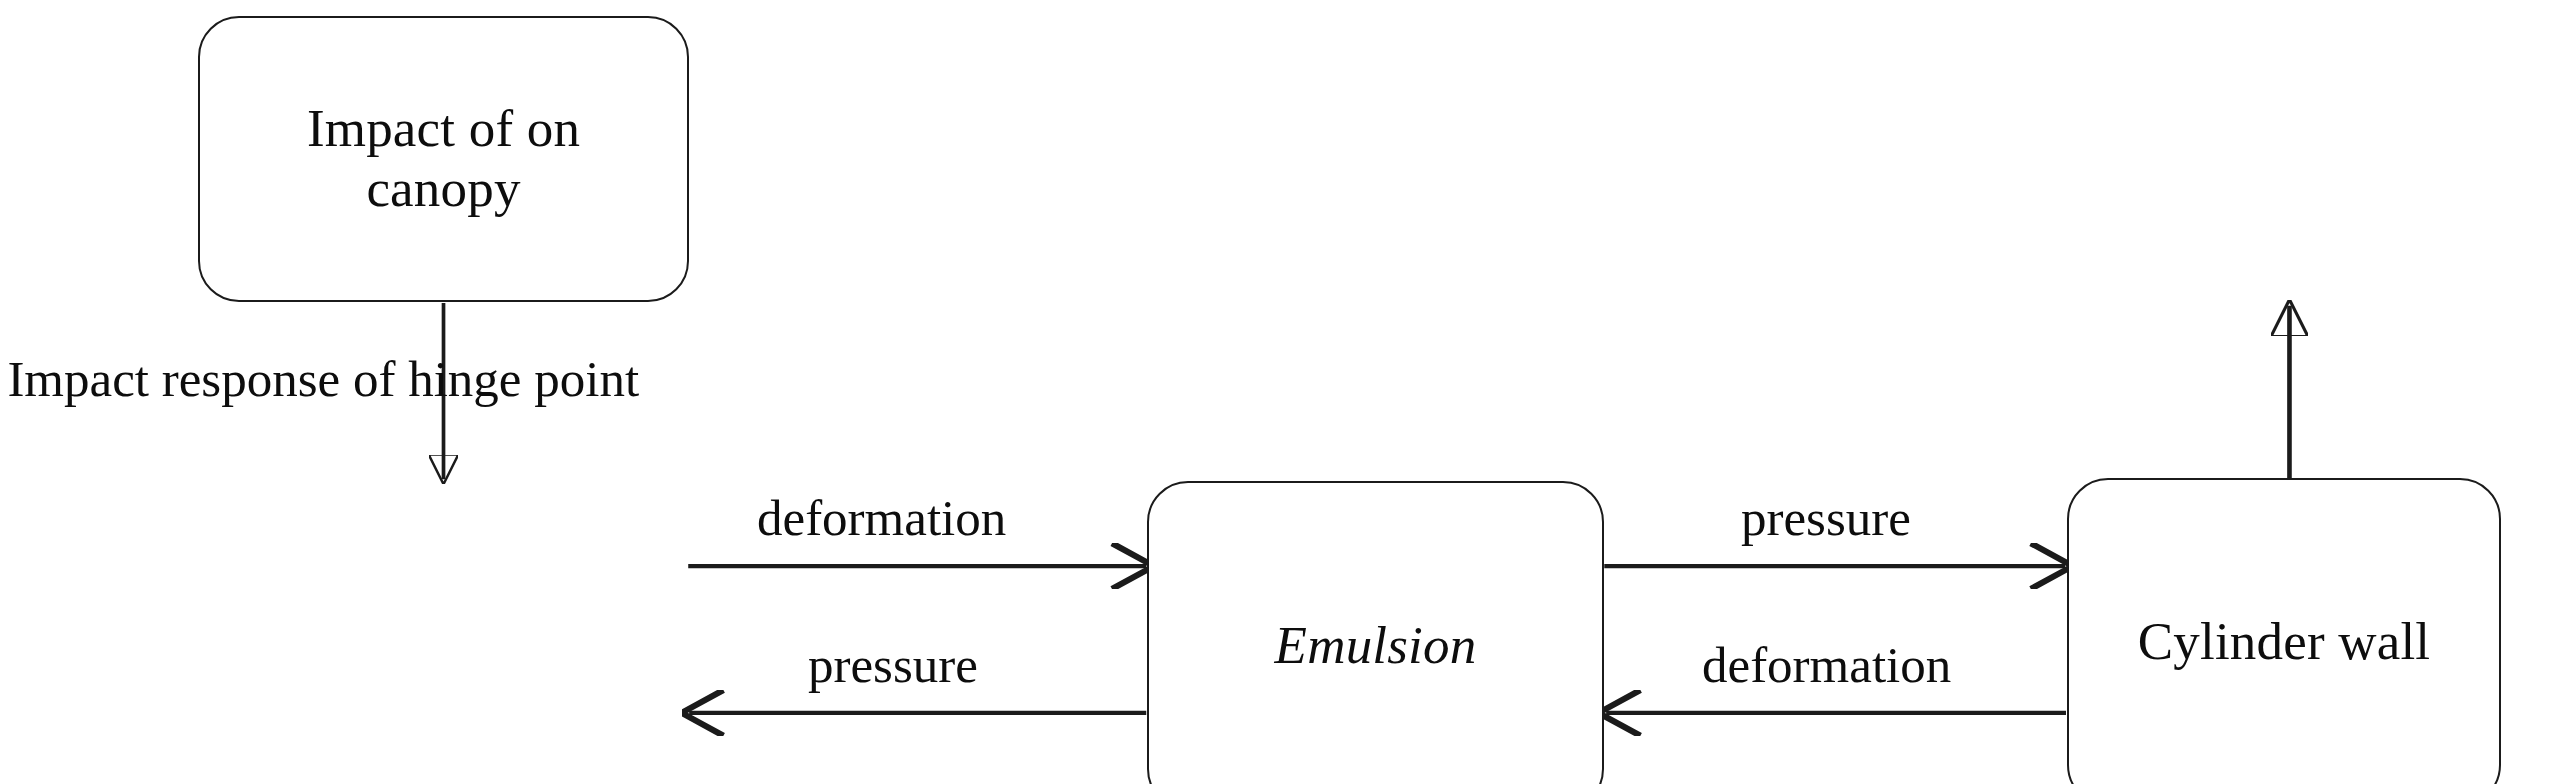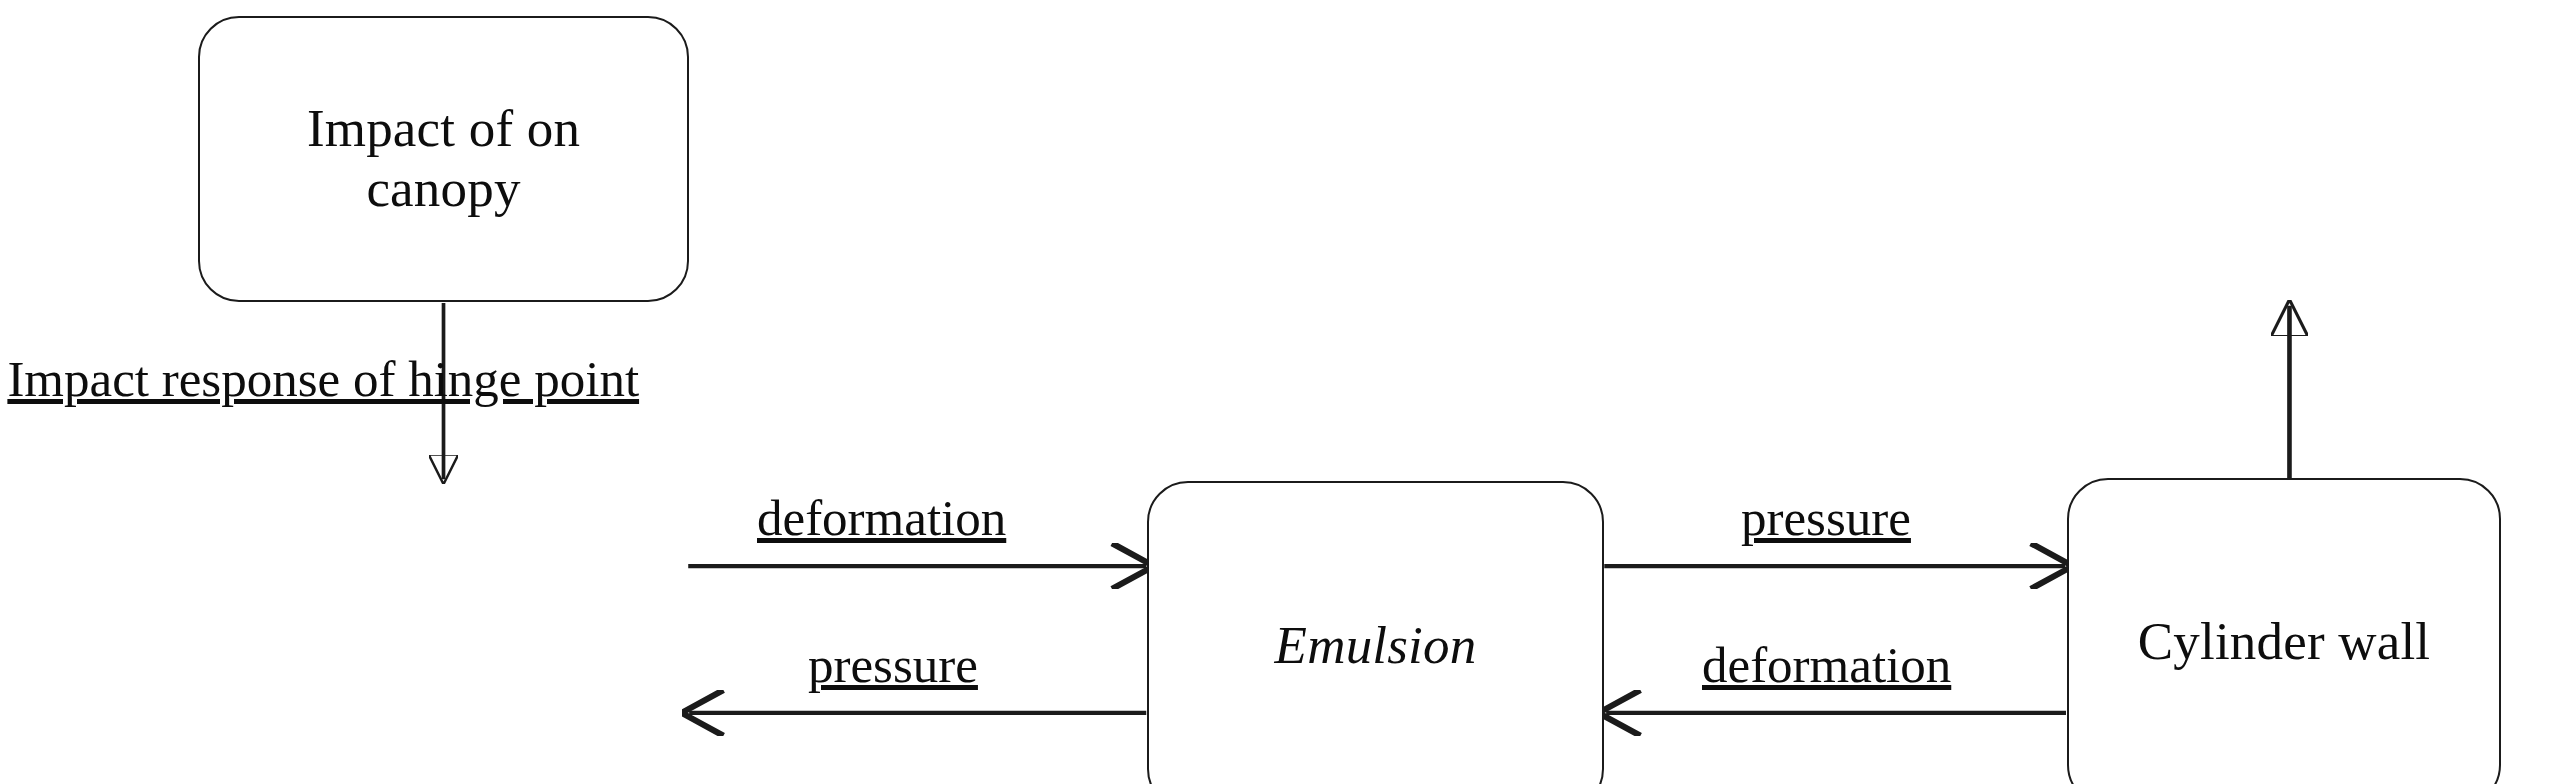--- a/index.html
+++ b/index.html
@@ -54,21 +54,20 @@
   #node-cylinder    { left: 2067px; top: 478px; width: 434px; height: 328px; }
 
   
   .edge-label {
     position: absolute;
     font-size: 51px;
     line-height: 1;
     white-space: nowrap;
     color: #0d0d0d;
     z-index: 4;
-    text-decoration: underline;
   }
   #label-hinge        { left: 7.4px;    top: 354px; }
   #label-deformation1 { left: 757px;  top: 493px; }
   #label-pressure1    { left: 808px;  top: 640px; }
   #label-pressure2    { left: 1741px; top: 493px; }
   #label-deformation2 { left: 1702px; top: 640px; }
 
   
   #edges {
     position: absolute;

